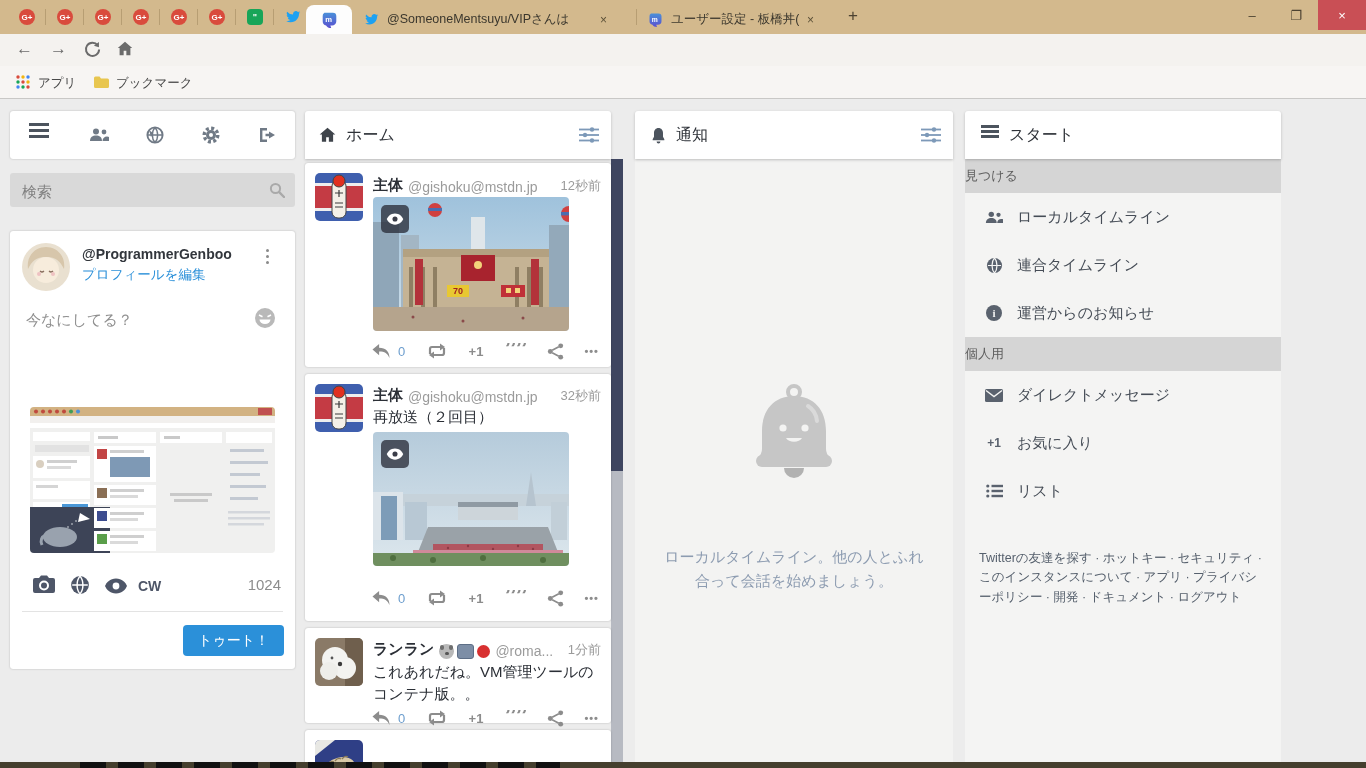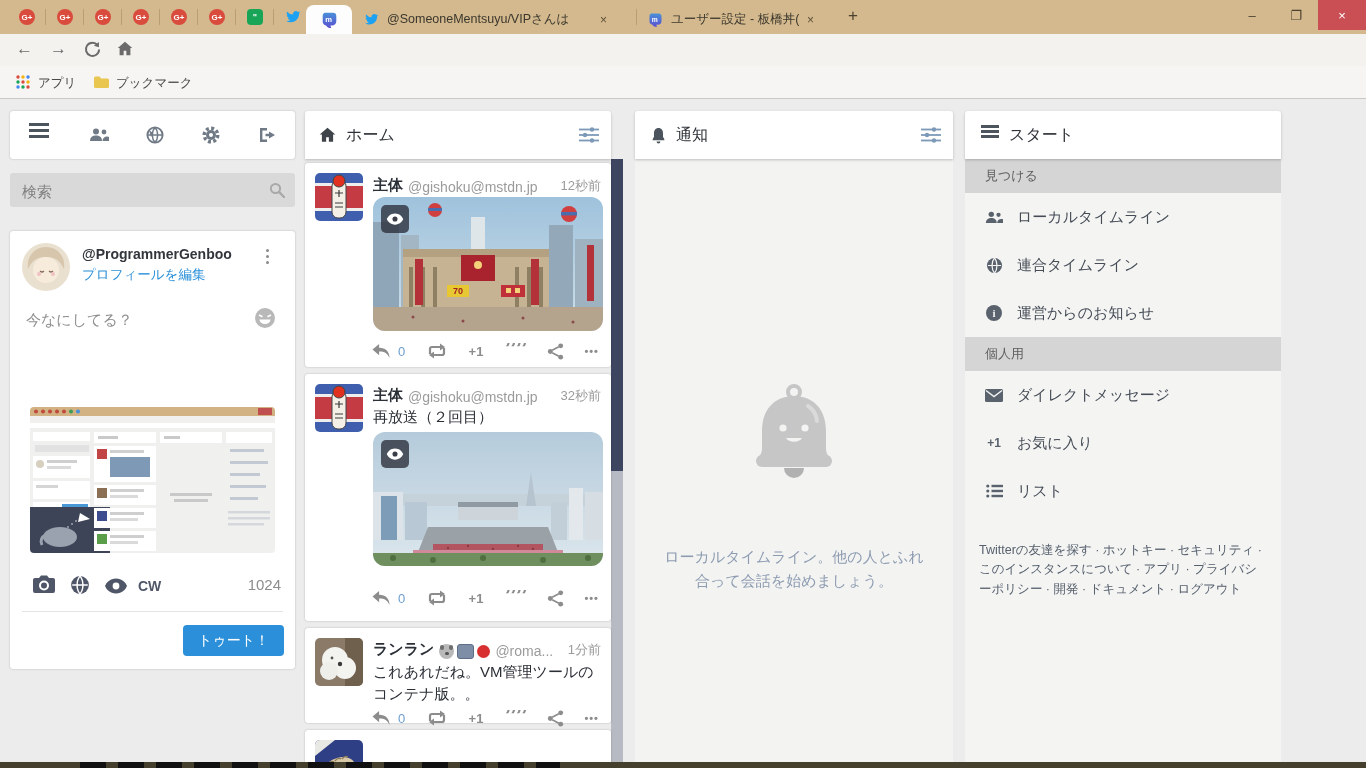--- a/index.html
+++ b/index.html
@@ -45,25 +45,25 @@
           text-overflow:ellipsis;flex:1;}
   .ttime{font-size:13px;color:#9b9b9b;margin-left:4px;white-space:nowrap;}
   .ttext{position:absolute;left:68px;right:10px;font-size:15px;color:#2b2f36;line-height:22px;}
   .avatar{position:absolute;left:10px;width:48px;height:48px;border-radius:5px;overflow:hidden;}
   .actions{position:absolute;left:66px;right:12px;height:24px;display:flex;align-items:center;
            justify-content:space-between;color:#8c8c8c;}
   .plus1{font-size:13px;font-weight:bold;color:#8c8c8c;}
   .quoteg{font-size:26px;font-weight:bold;color:#8c8c8c;line-height:10px;height:16px;overflow:hidden;letter-spacing:-2px;}
   .moreg{font-size:11px;font-weight:bold;color:#8c8c8c;letter-spacing:1px;}
   .rcount{font-size:13px;color:#6d9ece;margin-left:7px;}
-  .media{position:absolute;left:68px;width:230px;height:134px;border-radius:12px;overflow:hidden;}
+  .media{position:absolute;left:68px;width:196px;height:134px;border-radius:4px;overflow:hidden;}
   .eyechip{position:absolute;left:8px;top:8px;width:28px;height:28px;border-radius:5px;
            background:rgba(42,46,58,.78);display:flex;align-items:center;justify-content:center;}
   .secbar{position:absolute;left:0;width:316px;height:34px;background:#d5d5d5;display:flex;align-items:center;}
-  .secbar span{font-size:13px;color:#5d5d5d;margin-left:20px;}
+  .secbar span{font-size:13px;color:#5d5d5d;}
   .srow{position:absolute;left:0;width:316px;height:48px;display:flex;align-items:center;}
   .srow .slbl{font-size:15px;color:#454c56;margin-left:14px;}
   .srow .sic{margin-left:20px;width:18px;display:flex;justify-content:center;}
   .footp{position:absolute;left:14px;width:290px;font-size:12.5px;color:#56606d;line-height:1.55;}
   .strip{position:absolute;left:0;top:762px;width:1366px;height:6px;background:#453f2e;z-index:9;}
   input,textarea{font-family:"Liberation Sans","DejaVu Sans",sans-serif;outline:none;}
   input::placeholder{color:#808080;}
   textarea::placeholder{color:#8f8f8f;}
 </style>
 </head>
@@ -706,20 +706,20 @@
               <rect x="5.5" y="0.8" width="11.5" height="2.4" fill="#5a626e"></rect>
           <circle cx="1.8" cy="7" r="1.6" fill="#5a626e"></circle>
               <rect x="5.5" y="5.8" width="11.5" height="2.4" fill="#5a626e"></rect>
           <circle cx="1.8" cy="12" r="1.6" fill="#5a626e"></circle>
               <rect x="5.5" y="10.8" width="11.5" height="2.4" fill="#5a626e"></rect>
             </svg>
           </span>
         <span class="slbl">リスト</span>
       </div>
 
-      <div class="footp" style="top:382px">Twitterの友達を探す · ホットキー · セキュリティ · このインスタンスについて · アプリ · プライバシーポリシー · 開発 · ドキュメント · ログアウト</div>
+      <div class="footp" style="top:390px">Twitterの友達を探す · ホットキー · セキュリティ · このインスタンスについて · アプリ · プライバシーポリシー · 開発 · ドキュメント · ログアウト</div>
     </div>
   </div>
 </div>
 
 <div class="strip">
   <div class="a" style="left:80px;top:0;width:480px;height:6px;background:repeating-linear-gradient(90deg,#111 0 26px,#453f2e 26px 38px)"></div>
 </div>
 
 </body></html>

